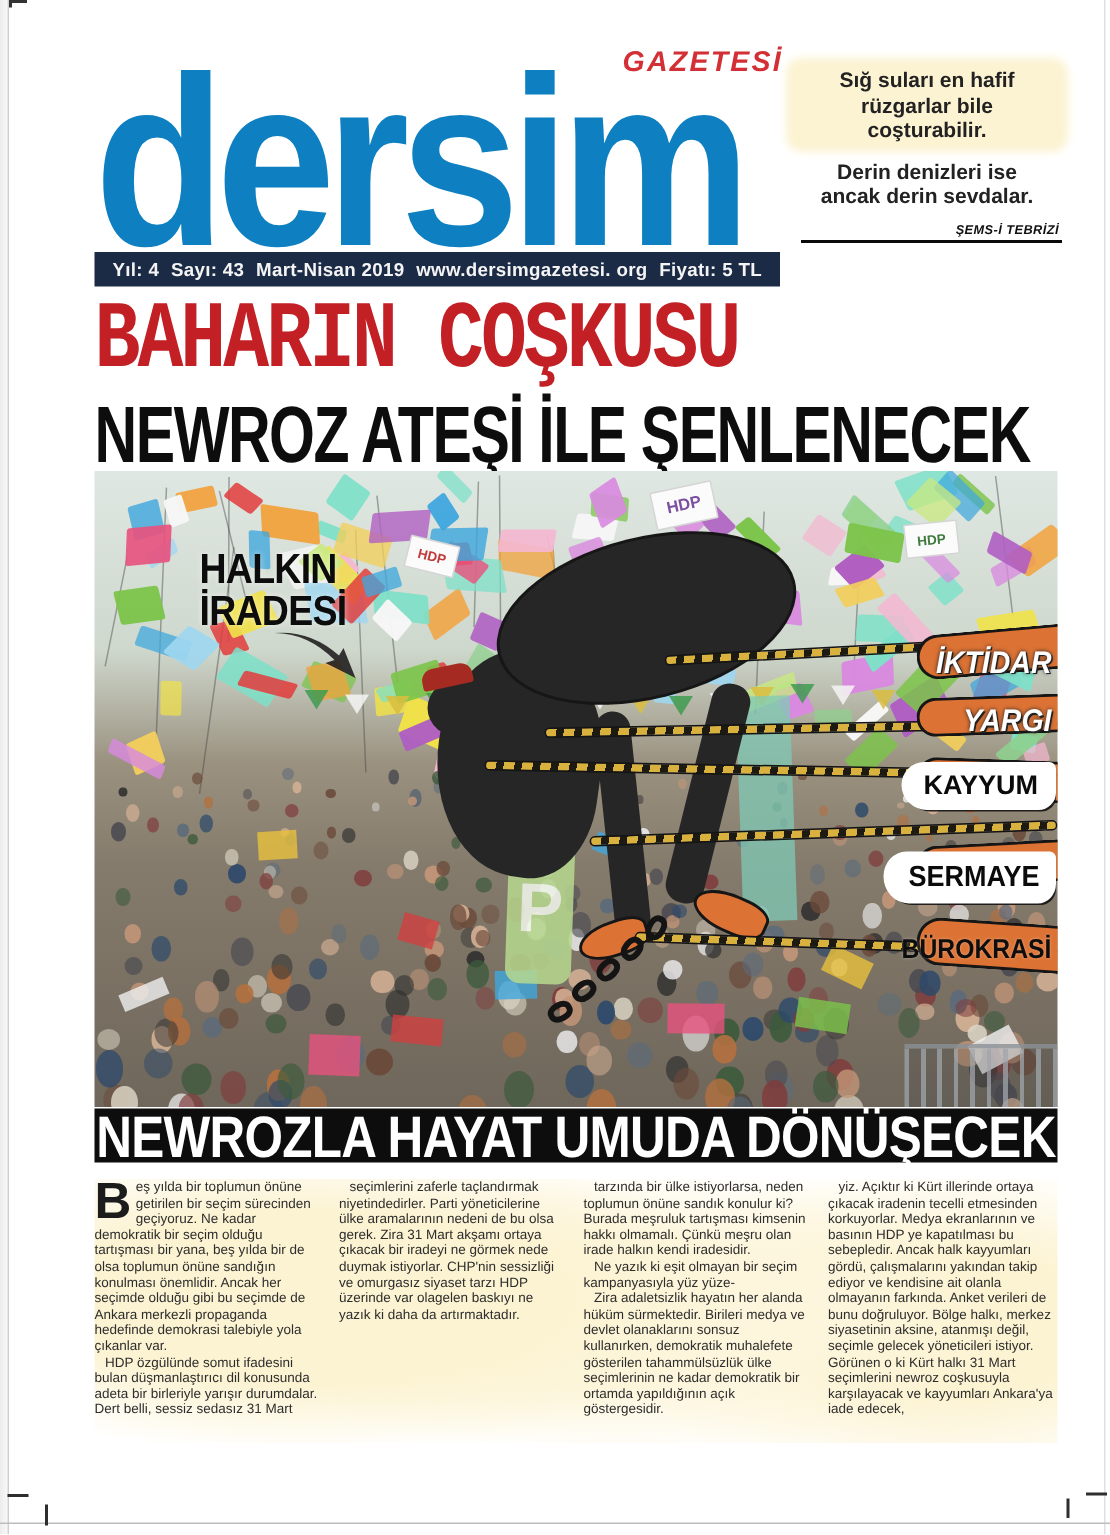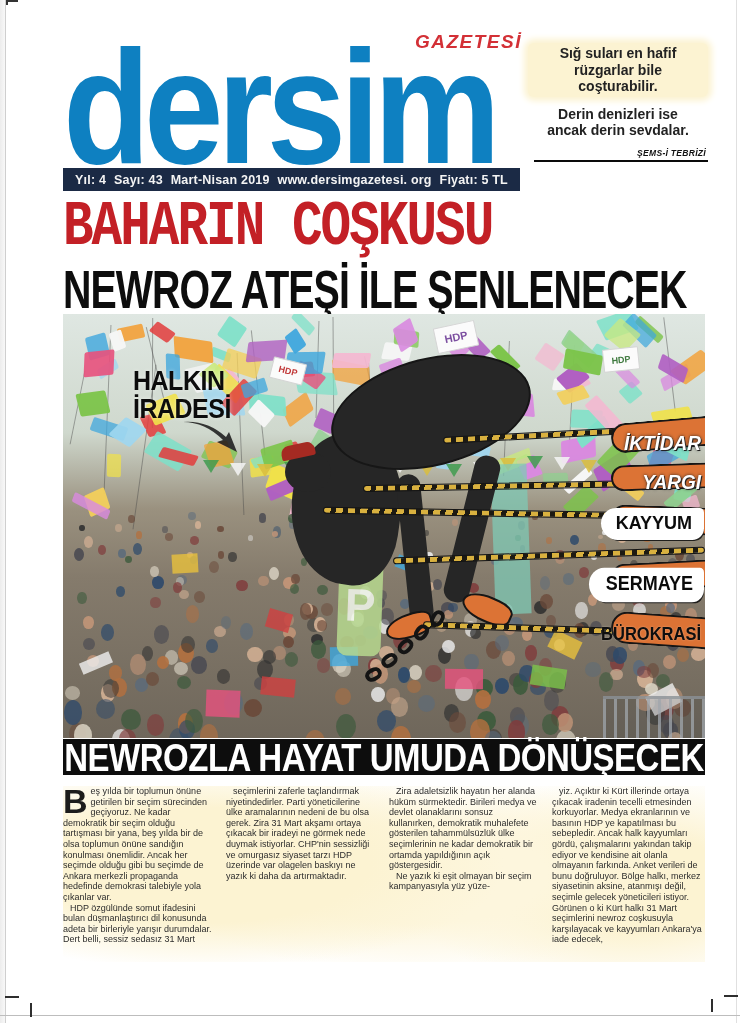--- a/index.html
+++ b/index.html
@@ -697,19 +697,20 @@
 
 <div class="abs article" id="article-columns">
     <div class="col">
       <p class="lead"><span class="dropcap">B</span>eş yılda bir toplumun önüne getirilen bir seçim sürecinden geçiyoruz. Ne kadar demokratik bir seçim olduğu tartışması bir yana,  beş yılda bir de olsa  toplumun önüne sandığın konulması önemlidir. Ancak her seçimde olduğu gibi  bu seçimde de Ankara merkezli propaganda hedefinde demokrasi talebiyle yola çıkanlar var.</p>
       <p>HDP özgülünde somut ifadesini bulan düşmanlaştırıcı dil konusunda adeta bir birleriyle yarışır durumdalar. Dert belli, sessiz sedasız 31 Mart</p>
     </div>
     <div class="col">
       <p>seçimlerini zaferle taçlandırmak niyetindedirler.  Parti yöneticilerine ülke aramalarının nedeni de bu olsa gerek. Zira  31 Mart akşamı  ortaya çıkacak bir iradeyi ne görmek nede duymak istiyorlar.  CHP'nin sessizliği ve omurgasız siyaset tarzı  HDP üzerinde var olagelen baskıyı ne yazık ki daha da artırmaktadır.</p>
     </div>
     <div class="col">
+      <p>tarzında bir ülke istiyorlarsa, neden toplumun önüne  sandık konulur ki? Burada meşruluk  tartışması kimsenin hakkı olmamalı.  Çünkü meşru olan irade halkın  kendi iradesidir.</p>
+      <p>Ne yazık ki eşit olmayan bir seçim kampanyasıyla yüz yüze-</p>
       <p>Zira  adaletsizlik  hayatın her alanda hüküm sürmektedir. Birileri medya ve devlet olanaklarını sonsuz kullanırken,  demokratik muhalefete gösterilen tahammülsüzlük ülke seçimlerinin ne kadar demokratik bir ortamda yapıldığının açık göstergesidir.</p>
-      <p>Ne yazık ki eşit olmayan bir seçim kampanyasıyla yüz yüze-</p>
     </div>
     <div class="col">
       <p>yiz. Açıktır ki  Kürt illerinde ortaya çıkacak  iradenin tecelli etmesinden korkuyorlar.  Medya ekranlarının ve basının  HDP ye kapatılması bu sebepledir. Ancak halk kayyumları gördü, çalışmalarını yakından takip ediyor ve kendisine ait olanla olmayanın farkında. Anket verileri de bunu doğruluyor.  Bölge halkı, merkez siyasetinin aksine, atanmışı değil, seçimle gelecek  yöneticileri istiyor. Görünen o ki Kürt halkı 31 Mart seçimlerini newroz coşkusuyla karşılayacak ve kayyumları Ankara'ya iade edecek,</p>
     </div>
   </div>
 
 </body></html>

